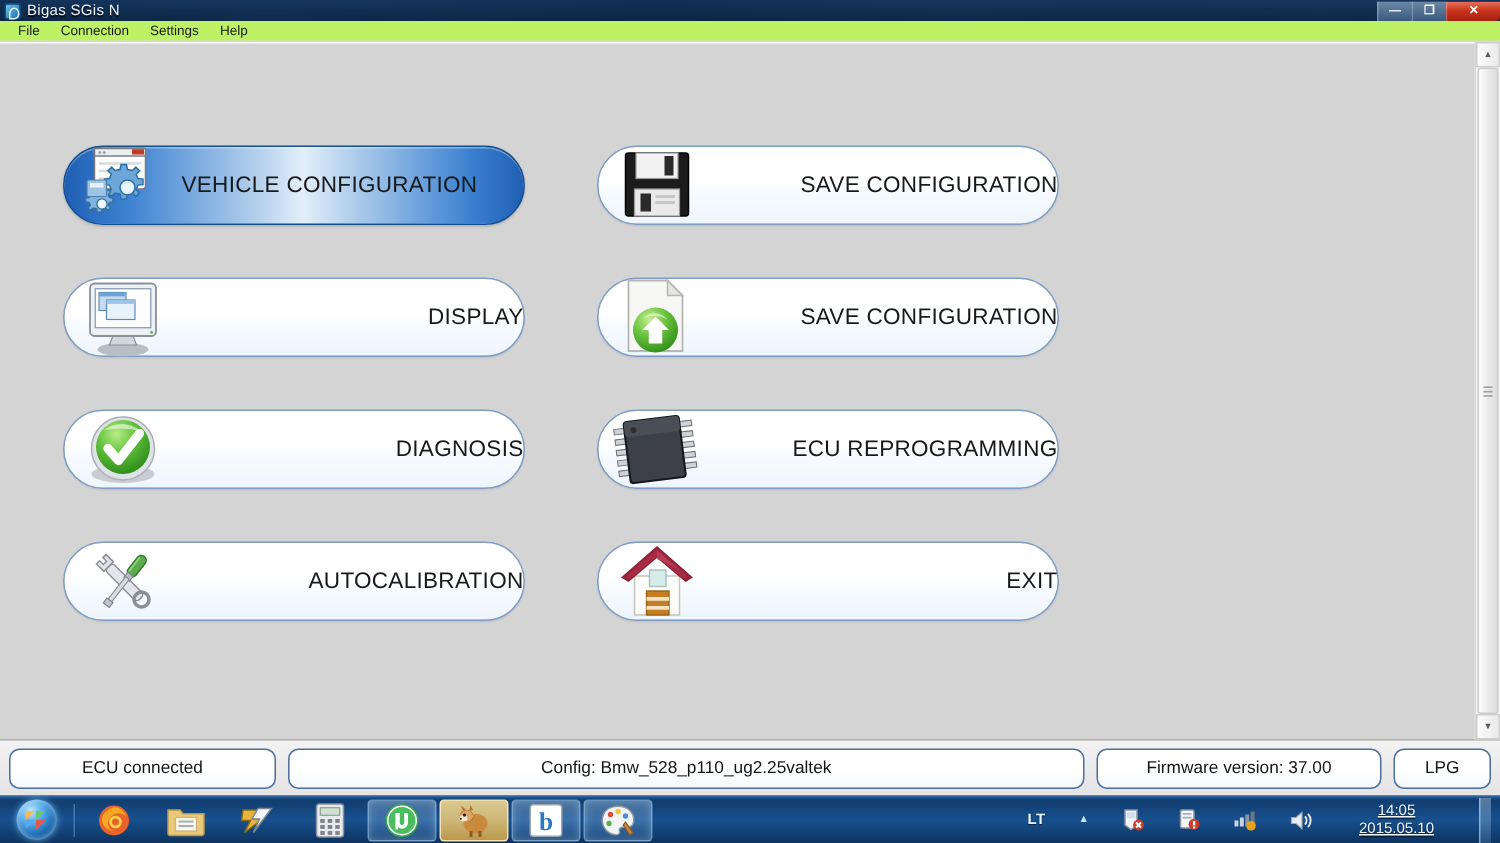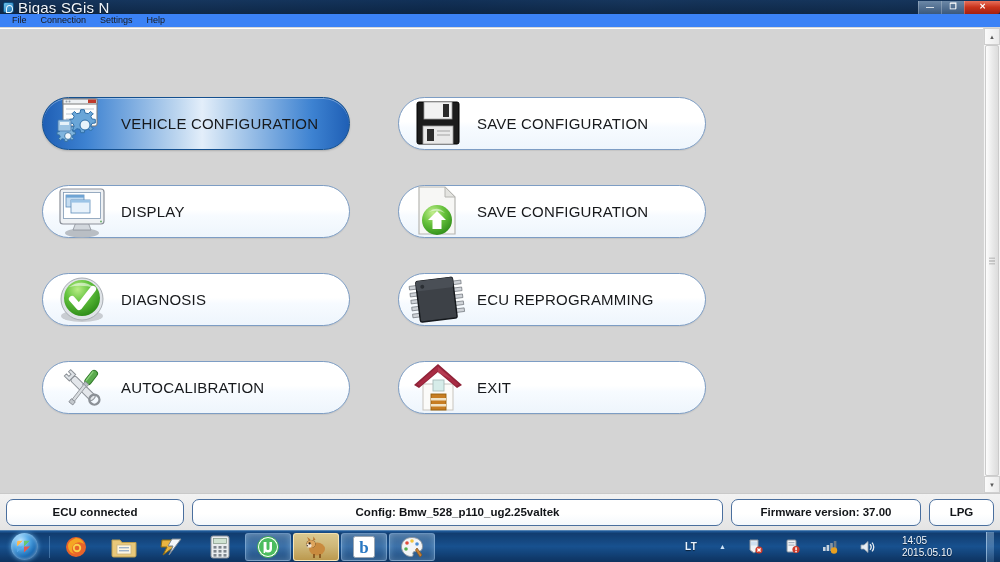--- a/index.html
+++ b/index.html
@@ -57,21 +57,21 @@
   .tb-icon::after {
     content: "";
     position: absolute;
     left: 2px; top: 2px;
     width: 5px; height: 6px;
     border: 1.5px solid #e8f6ff;
     border-radius: 50% 50% 50% 0;
   }
   .tb-title {
     color: #eef4fb;
-    font-size: 15px;
+    font-size: 10px;
     letter-spacing: .2px;
     text-shadow: 0 1px 1px rgba(0,0,0,.7);
     white-space: nowrap;
   }
   .tb-buttons {
     margin-left: auto;
     display: flex;
     height: 13px;
     align-items: stretch;
   }
@@ -92,21 +92,21 @@
     background: linear-gradient(180deg, #e8705a 0%, #c9331c 48%, #a3200e 100%);
     border-radius: 0 0 3px 0;
   }
   .tb-glyph { line-height: 1; font-weight: bold; }
 
   
   .menubar {
     position: absolute;
     left: 0; top: 14px;
     width: 1000px; height: 14px;
-    background: #3b82f6;
+    background: #bef264;
     border-bottom: 1px solid #d7d7d7;
     display: flex;
     align-items: center;
     padding-left: 5px;
   }
   .menu-item {
     font-size: 9px;
     color: #1a1a1a;
     padding: 0 7px;
     line-height: 13px;
@@ -173,20 +173,21 @@
     border-radius: 27px;
     display: flex;
     align-items: center;
     cursor: pointer;
     user-select: none;
   }
   .mbtn.normal {
     background: linear-gradient(180deg, #ffffff 0%, #ffffff 46%, #f7fbff 58%, #eef5fc 100%);
     border: 1.3px solid #7d9dc4;
     box-shadow: inset 0 1px 0 rgba(255,255,255,.9), 0 1px 1px rgba(0,0,0,.07);
+    justify-content: flex-end;
   }
   .mbtn.active {
     background: linear-gradient(90deg, #1f5fb5 0%, #3d82d1 14%, #bdd6ef 44%, #e3eefa 52%, #bdd6ef 60%, #3d82d1 88%, #1f5fb5 100%);
     border: 1.3px solid #14508f;
     box-shadow: inset 0 1px 0 rgba(255,255,255,.35), 0 1px 2px rgba(0,0,0,.18);
   }
   .mbtn .mlabel {
     font-size: 15px;
     color: #17191c;
     letter-spacing: .2px;
@@ -223,21 +224,21 @@
   }
   .spanel {
     height: 27px;
     background: linear-gradient(180deg, #ffffff 0%, #ffffff 55%, #f4f8fc 100%);
     border: 1.4px solid #4a6f9e;
     border-radius: 7px;
     display: flex;
     align-items: center;
     justify-content: center;
     font-size: 11.5px;
-    font-weight: bold;
+    font-weight: normal;
     color: #111418;
     box-shadow: inset 0 1px 0 #fff;
     white-space: nowrap;
   }
   .sp-ecu    { width: 178px; }
   .sp-config { flex: 1; }
   .sp-fw     { width: 190px; }
   .sp-fuel   { width: 65px; }
 
   
@@ -314,24 +315,25 @@
     font-size: 10px;
     font-weight: bold;
     letter-spacing: .3px;
     text-shadow: 0 1px 1px rgba(0,0,0,.6);
   }
   .tray-chev { color: #cfe4f8; font-size: 7px; }
   .clock {
     color: #f2f8ff;
     font-size: 10px;
     line-height: 12px;
-    text-align: left;
+    text-align: center;
     text-shadow: 0 1px 1px rgba(0,0,0,.6);
     padding-left: 4px;
     min-width: 62px;
+    text-decoration: underline;
   }
   .clock div { white-space: nowrap; }
   .show-desktop {
     width: 8px;
     height: 30px;
     margin-left: 4px;
     background: linear-gradient(180deg, rgba(210,235,255,.35), rgba(150,200,245,.18));
     border-left: 1px solid rgba(200,230,255,.55);
   }
 </style>

